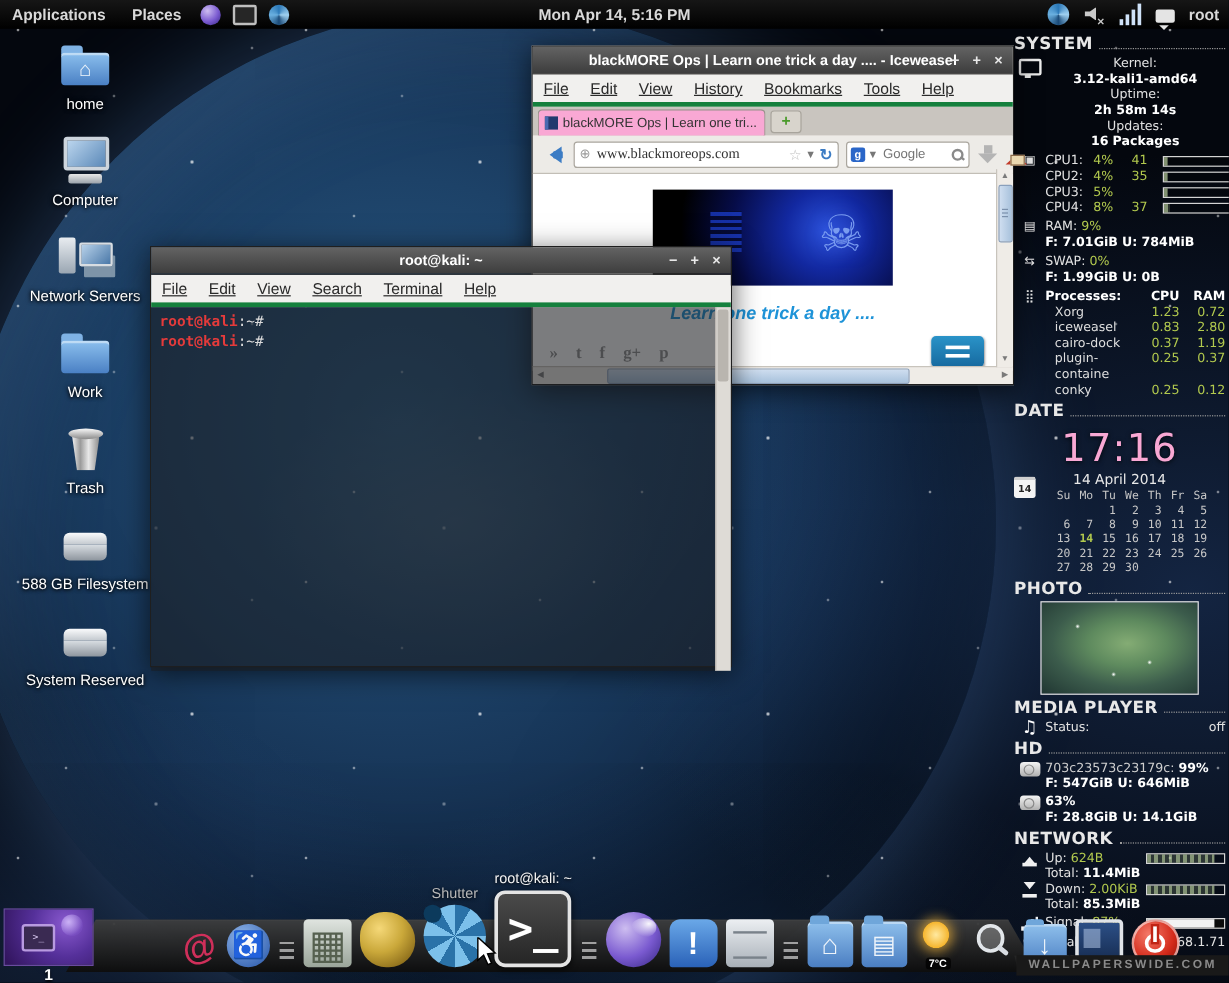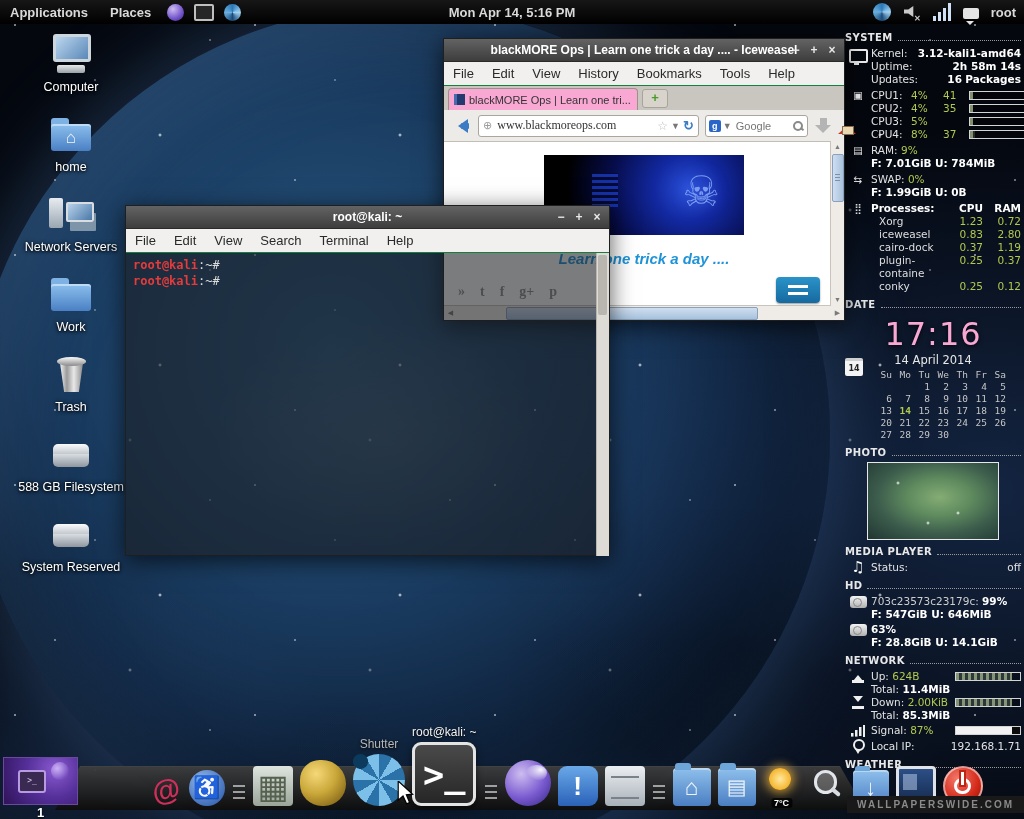--- a/index.html
+++ b/index.html
@@ -68,22 +68,22 @@
   .harddisk-icon .a{left:6px;top:10px;width:36px;height:10px;background:linear-gradient(#fafbfc,#c2c8ce);border-radius:5px 5px 0 0;}
   .harddisk-icon .b{left:6px;top:20px;width:36px;height:13px;background:linear-gradient(#d8dde2,#8e969e);border-radius:0 0 5px 5px;}
 
   
   .window{position:absolute;border:1px solid #1f1f1f;box-shadow:0 5px 22px rgba(0,0,0,.65);background:#ece9e4;}
   .titlebar{height:22px;background:linear-gradient(#636363,#3d3d3d);display:flex;align-items:center;color:#fff;
     font-size:12px;font-weight:bold;position:relative;border-bottom:1px solid #2a2a2a;}
   .titlebar .tb-title{flex:1;text-align:center;white-space:nowrap;overflow:hidden;}
   .winbtns{position:absolute;right:4px;top:0;height:22px;display:flex;align-items:center;gap:2px;}
   .winbtn{width:16px;text-align:center;color:#e8e8e8;font-size:12px;font-weight:bold;cursor:default;}
-  .menubar{height:23px;background:#f1f0ee;border-bottom:1px solid #15803d;display:flex;align-items:center;
-    gap:0;font-size:13px;color:#2a2a2a;}
+  .menubar{height:23px;background:#f1f0ee;border-bottom:4px solid #15803d;display:flex;align-items:center;
+    gap:0;font-size:13px;color:#2a2a2a;text-decoration:underline;}
   .menubar .menu-item{padding:0 9px;cursor:default;}
 
   
   #browser{left:443px;top:38px;width:400px;height:281px;z-index:5;}
   #tabbar{height:24px;background:#c9c5bf;display:flex;align-items:flex-end;padding:0 4px;gap:4px;}
   #tab-active{width:178px;height:21px;background:#f9a8d4;border:1px solid #97938b;border-bottom:none;border-radius:4px 4px 0 0;
     display:flex;align-items:center;gap:4px;padding:0 5px;font-size:11px;color:#333;}
   .tab-favicon{width:11px;height:11px;background:#223a6e;box-shadow:inset 3px 0 0 #4a6ab0;flex:none;}
   .tab-title{white-space:nowrap;overflow:hidden;}
   #newtab-btn{width:24px;height:17px;background:#d8d4cc;border:1px solid #a8a49c;border-radius:3px;color:#4a9a2a;
@@ -143,29 +143,29 @@
     font-family:"DejaVu Sans Mono",monospace;font-size:12px;line-height:16px;padding:4px 7px;box-sizing:border-box;}
   .p-user{color:#e43b3b;font-weight:bold;}
   .p-path{color:#dcdcdc;}
   .term-scroll{position:absolute;right:0;top:0;bottom:0;width:12px;background:#dedbd6;border-left:1px solid #b8b4ae;}
   .term-scroll::after{content:"";position:absolute;left:1px;top:2px;width:9px;height:60px;background:#b9b5af;border-radius:2px;}
 
   
   #conky{position:absolute;left:845px;top:26px;width:176px;z-index:4;color:#e2e2e2;font-size:10.5px;
     font-family:"DejaVu Sans",sans-serif;line-height:13px;}
   .c-header{display:flex;align-items:baseline;margin:5px 0 3px;}
-  .c-header .h-text{font-size:10px;font-weight:bold;color:#e8e8e8;letter-spacing:.4px;}
+  .c-header .h-text{font-size:14px;font-weight:bold;color:#e8e8e8;letter-spacing:.4px;}
   .c-header .h-dots{flex:1;border-bottom:1px dotted #9a9a9a;margin-left:5px;height:9px;}
   .crow,.kvrow{display:flex;align-items:center;}
   .green{color:#b2c94e;}
   .bold{font-weight:bold;color:#fff;}
   .c-iconcol{width:26px;flex:none;display:flex;justify-content:center;color:#f0f0f0;}
   .sysgrid{display:flex;}
   .sysgrid .rows{flex:1;}
-  .kvrow{justify-content:space-between;}
+  .kvrow{justify-content:space-between;flex-direction:column;}
   .bar{height:9px;border:1px solid #d4d4d4;box-sizing:border-box;background:rgba(0,0,0,.25);}
   .bar .fill{height:100%;background:repeating-linear-gradient(90deg,rgba(214,238,180,.6) 0 3px,rgba(214,238,180,.18) 3px 6px);}
   .cpu-row{display:grid;grid-template-columns:38px 30px 24px 1fr;align-items:center;column-gap:2px;}
   .cpu-row .bar{width:68px;justify-self:end;}
   .proc-head{display:grid;grid-template-columns:1fr 38px 38px;font-weight:bold;color:#fff;}
   .prow{display:grid;grid-template-columns:1fr 38px 38px;}
   .prow span:nth-child(2),.prow span:nth-child(3),.proc-head span:nth-child(2),.proc-head span:nth-child(3){text-align:right;}
   .prow .pname{padding-left:8px;color:#dedede;}
   .c-mon{width:15px;height:10px;border:2px solid #eee;border-radius:2px;position:relative;margin-top:2px;}
   .c-mon::after{content:"";position:absolute;left:3px;top:11px;width:5px;height:3px;background:#eee;}
@@ -305,32 +305,32 @@
           <span class="sicon s-volume"></span>
           <span class="sicon s-network"></span>
           <span class="sicon s-chat"></span>
         </span>
       <span>root</span>
     </div>
   </div>
 
   <div id="desktop-icons">
       <div class="desk-item">
+        <div class="di-icon folder-home-icon">
+          <div class="a"></div>
+          <div class="b"></div>
+        </div>
+        <div class="desk-label">home</div>
+      </div>
+      <div class="desk-item">
         <div class="di-icon computer-icon">
           <div class="a"></div>
           <div class="b"></div>
         </div>
         <div class="desk-label">Computer</div>
-      </div>
-      <div class="desk-item">
-        <div class="di-icon folder-home-icon">
-          <div class="a"></div>
-          <div class="b"></div>
-        </div>
-        <div class="desk-label">home</div>
       </div>
       <div class="desk-item">
         <div class="di-icon network-servers-icon">
           <div class="a"></div>
           <div class="b"></div>
         </div>
         <div class="desk-label">Network Servers</div>
       </div>
       <div class="desk-item">
         <div class="di-icon folder-icon">

